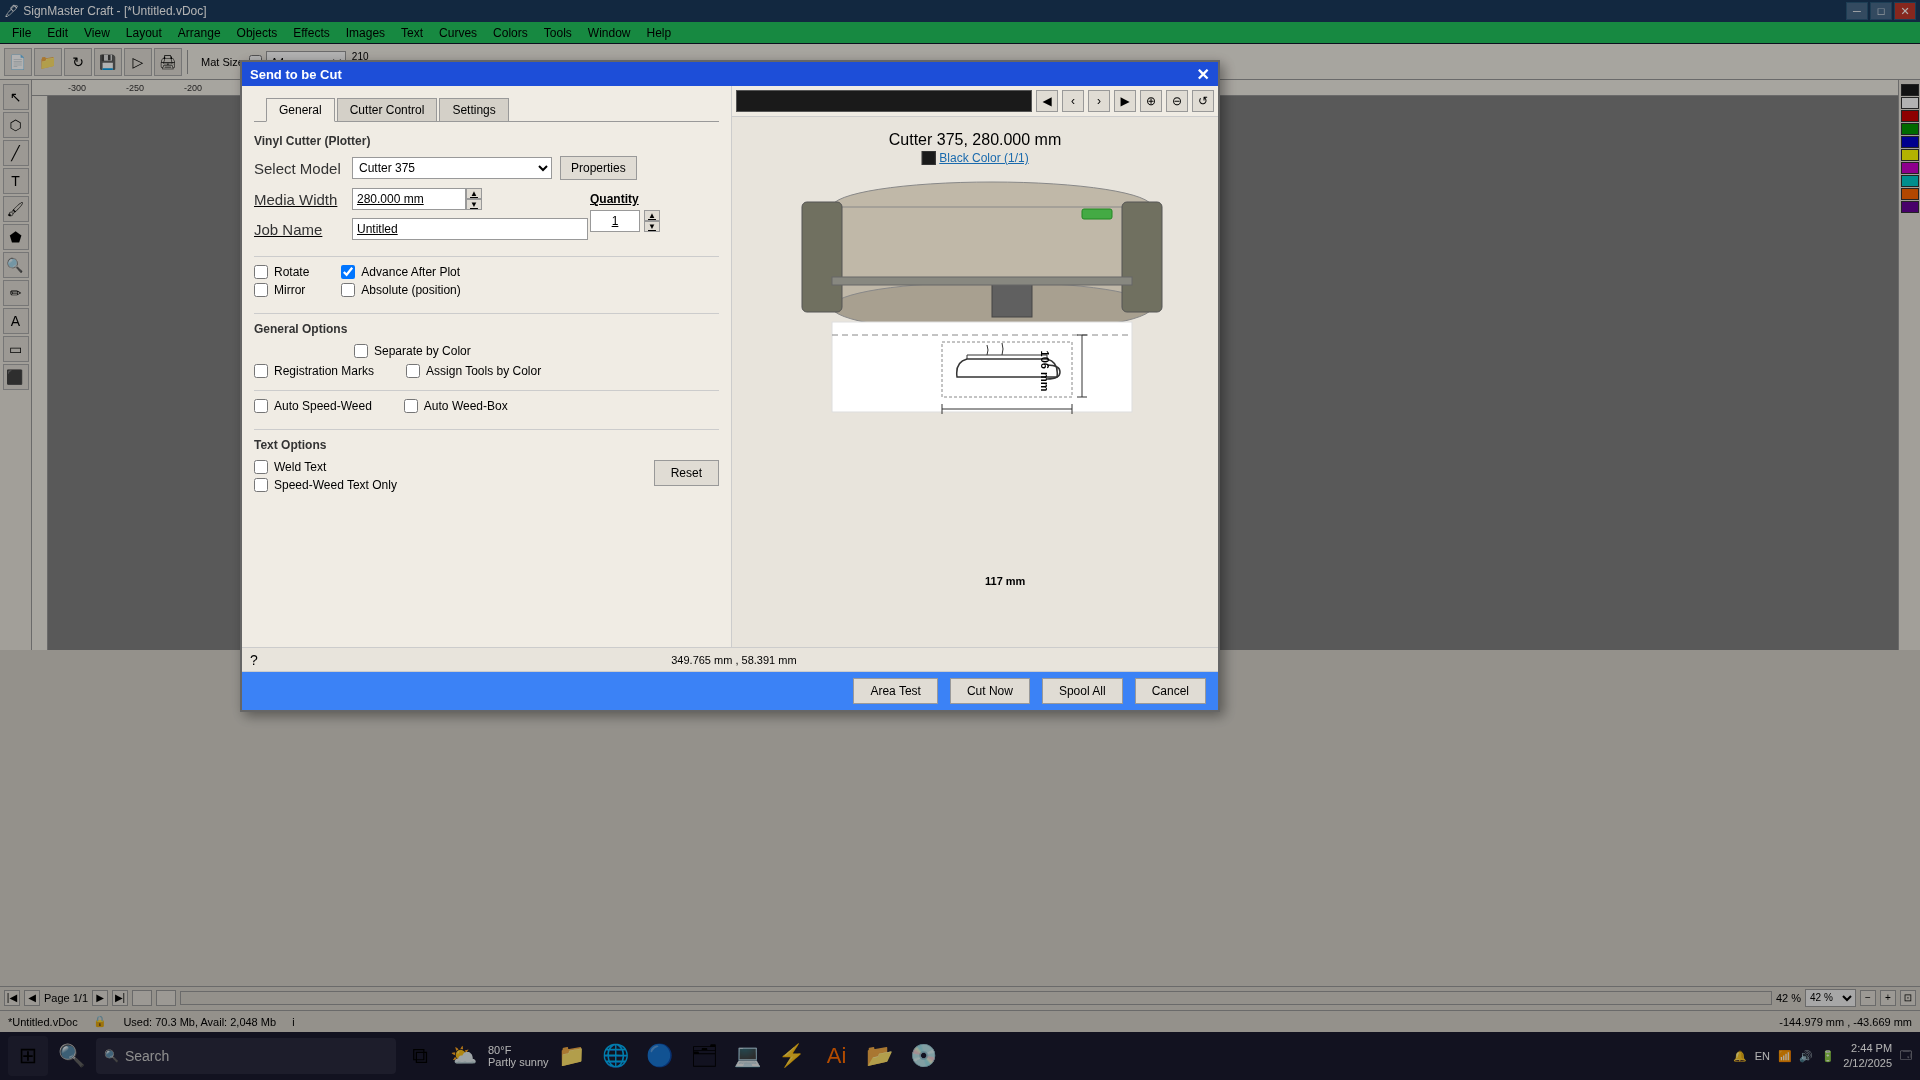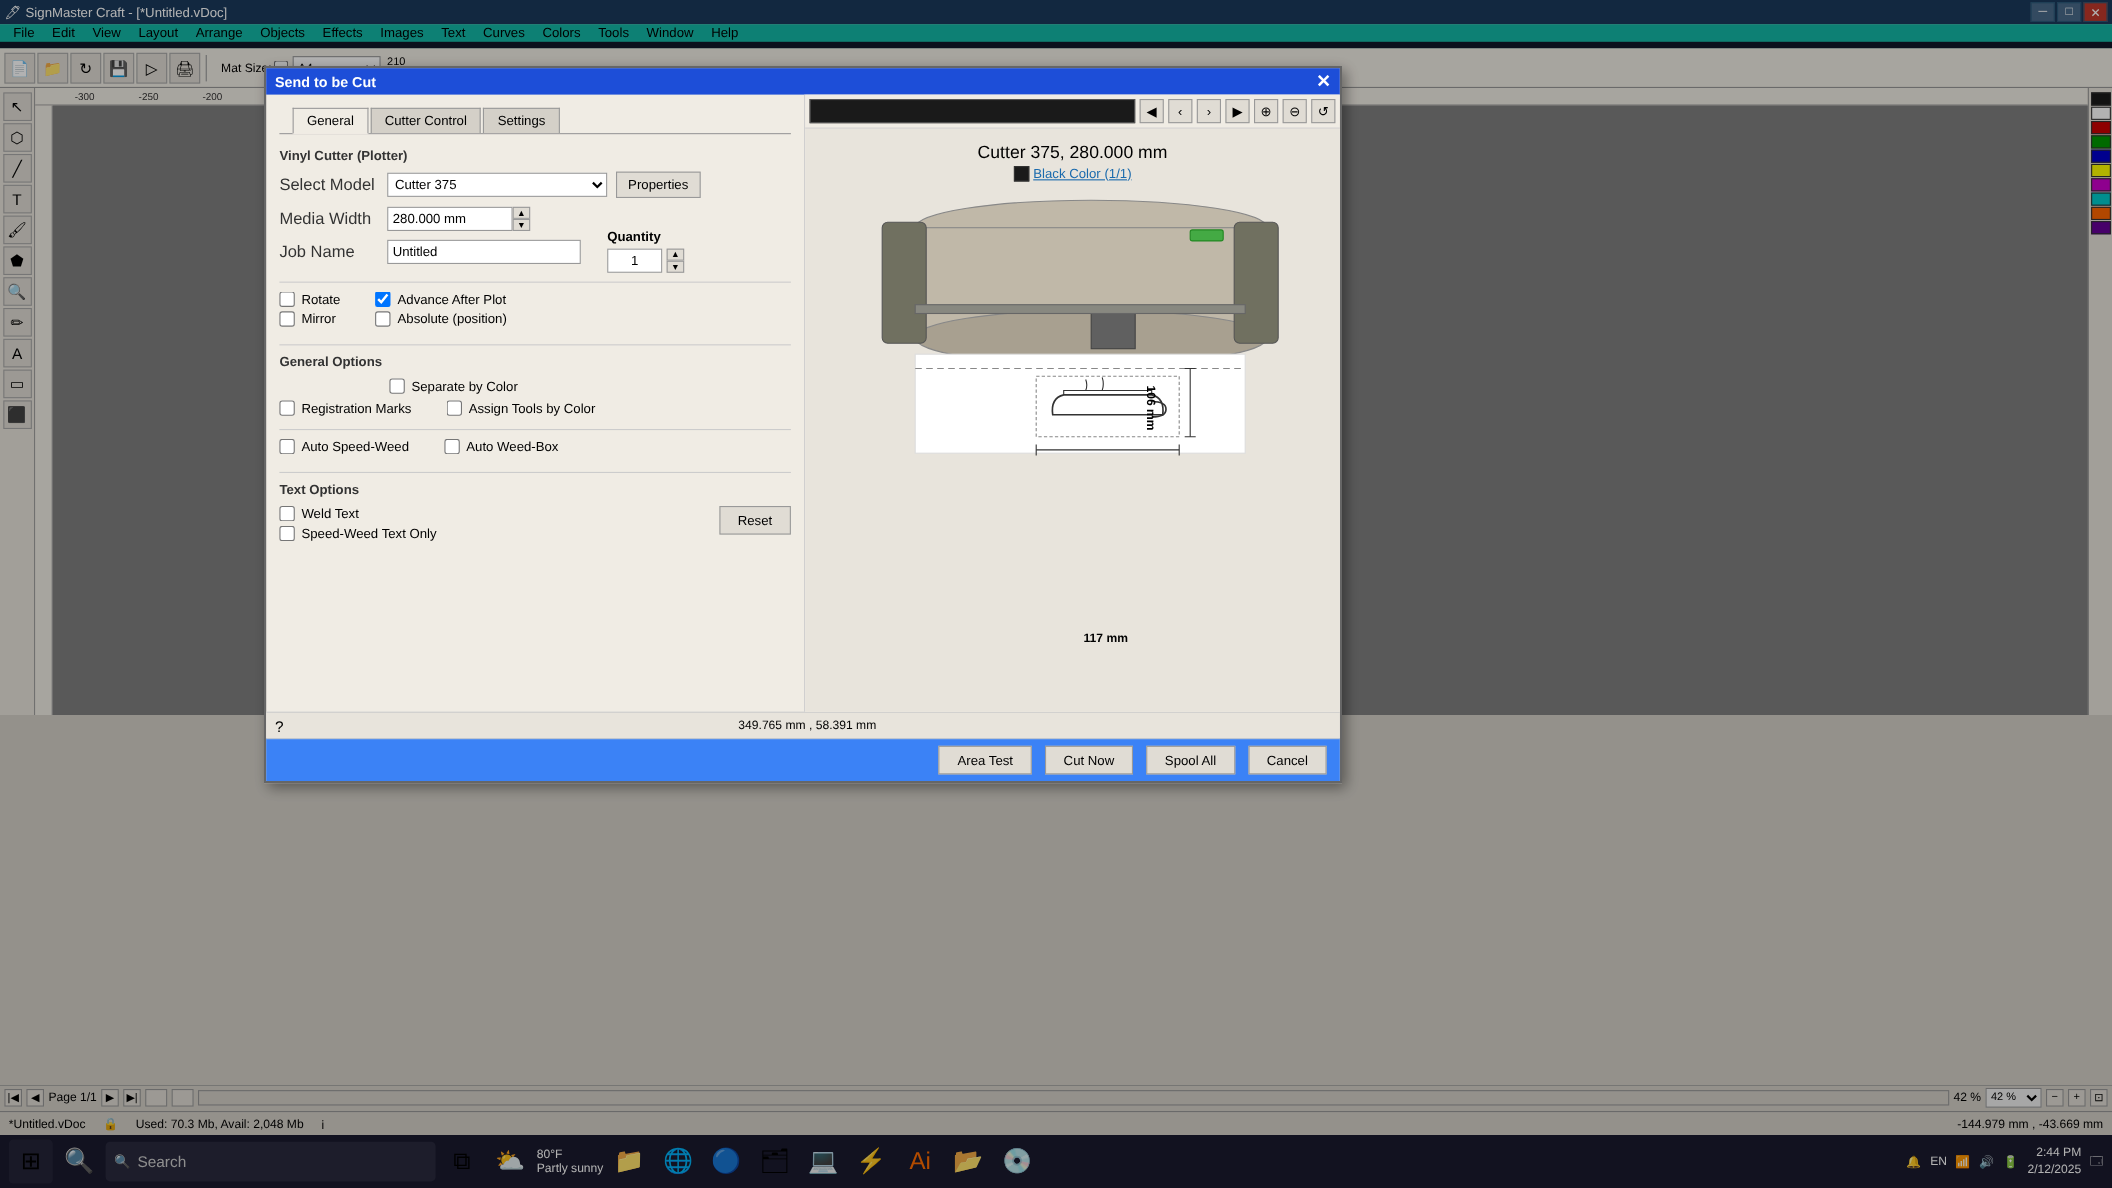--- a/index.html
+++ b/index.html
@@ -6,21 +6,21 @@
     body { font-family: 'Segoe UI', Tahoma, sans-serif; font-size: 12px; background: #d4d0c8; overflow: hidden; width: 1920px; height: 1080px; }
 
     
     #titlebar { background: #1a3a5c; color: white; height: 22px; display: flex; align-items: center; justify-content: space-between; padding: 0 4px; font-size: 12px; }
     #titlebar-left { display: flex; align-items: center; gap: 4px; }
     #titlebar-controls { display: flex; gap: 2px; }
     .titlebar-btn { width: 22px; height: 18px; background: #4a6a8a; color: white; border: 1px solid #2a5a7a; display: flex; align-items: center; justify-content: center; cursor: pointer; font-size: 11px; }
     .titlebar-btn.close { background: #c0392b; }
 
     
-    #menubar { background: #14b8a6; height: 22px; display: flex; align-items: center; padding: 0 4px; border-bottom: 6px solid #0f172a; }
+    #menubar { background: #22c55e; height: 22px; display: flex; align-items: center; padding: 0 4px; border-bottom: 1px solid #0f172a; }
     .menu-item { padding: 2px 8px; cursor: pointer; font-size: 12px; }
 
     
     #toolbar { background: #f0ece4; height: 36px; display: flex; align-items: center; padding: 2px 4px; border-bottom: 1px solid #999; gap: 2px; }
     .toolbar-btn { width: 28px; height: 28px; background: #e0dcd4; border: 1px solid #aaa; display: flex; align-items: center; justify-content: center; cursor: pointer; font-size: 14px; }
     .toolbar-separator { width: 1px; height: 24px; background: #999; margin: 0 3px; }
     .matsize-label { font-size: 11px; margin-left: 8px; }
     .matsize-select { height: 22px; font-size: 11px; border: 1px solid #999; background: white; width: 80px; }
 
     
@@ -101,21 +101,21 @@
     
     #taskbar { position: fixed; bottom: 0; left: 0; width: 100%; height: 48px; background: #1a1a2e; display: flex; align-items: center; padding: 0 8px; gap: 4px; }
     .taskbar-icon { width: 40px; height: 40px; display: flex; align-items: center; justify-content: center; cursor: pointer; font-size: 22px; border-radius: 4px; }
     .taskbar-right { margin-left: auto; display: flex; align-items: center; gap: 8px; color: white; font-size: 11px; }
     .taskbar-time { text-align: right; }
 
     
     .color-swatch { width: 18px; height: 12px; border: 1px solid #333; cursor: pointer; }
 
     .media-width-input { width: 114px; }
-    .jobname-input { width: 176px; }
+    .jobname-input { width: 236px; }
 
     
     .qty-label { font-size: 12px; font-weight: bold; }
 
     .reset-btn { height: 26px; padding: 2px 16px; background: #e0dcd4; border: 1px solid #999; cursor: pointer; font-size: 12px; }
   </style>
 </head>
 <body>
 
 <div id="titlebar">
@@ -240,21 +240,21 @@
         <div class="section-title">Vinyl Cutter (Plotter)</div>
 
         <div class="form-row">
           <span class="form-label">Select Model</span>
           <select class="form-select" style="width:200px;">
             <option>Cutter 375</option>
           </select>
           <button class="btn-properties">Properties</button>
         </div>
 
-        <div style="display:flex;align-items:flex-end;gap:24px;">
+        <div style="display:flex;align-items:flex-start;gap:2px;text-decoration:underline;">
           <div>
             <div class="form-row">
               <span class="form-label">Media Width</span>
               <div style="display:flex;align-items:center;">
                 <input class="form-input media-width-input" type="text" value="280.000 mm" style="">
                 <div style="display:flex;flex-direction:column;">
                   <button class="qty-btn">▲</button>
                   <button class="qty-btn">▼</button>
                 </div>
               </div>

